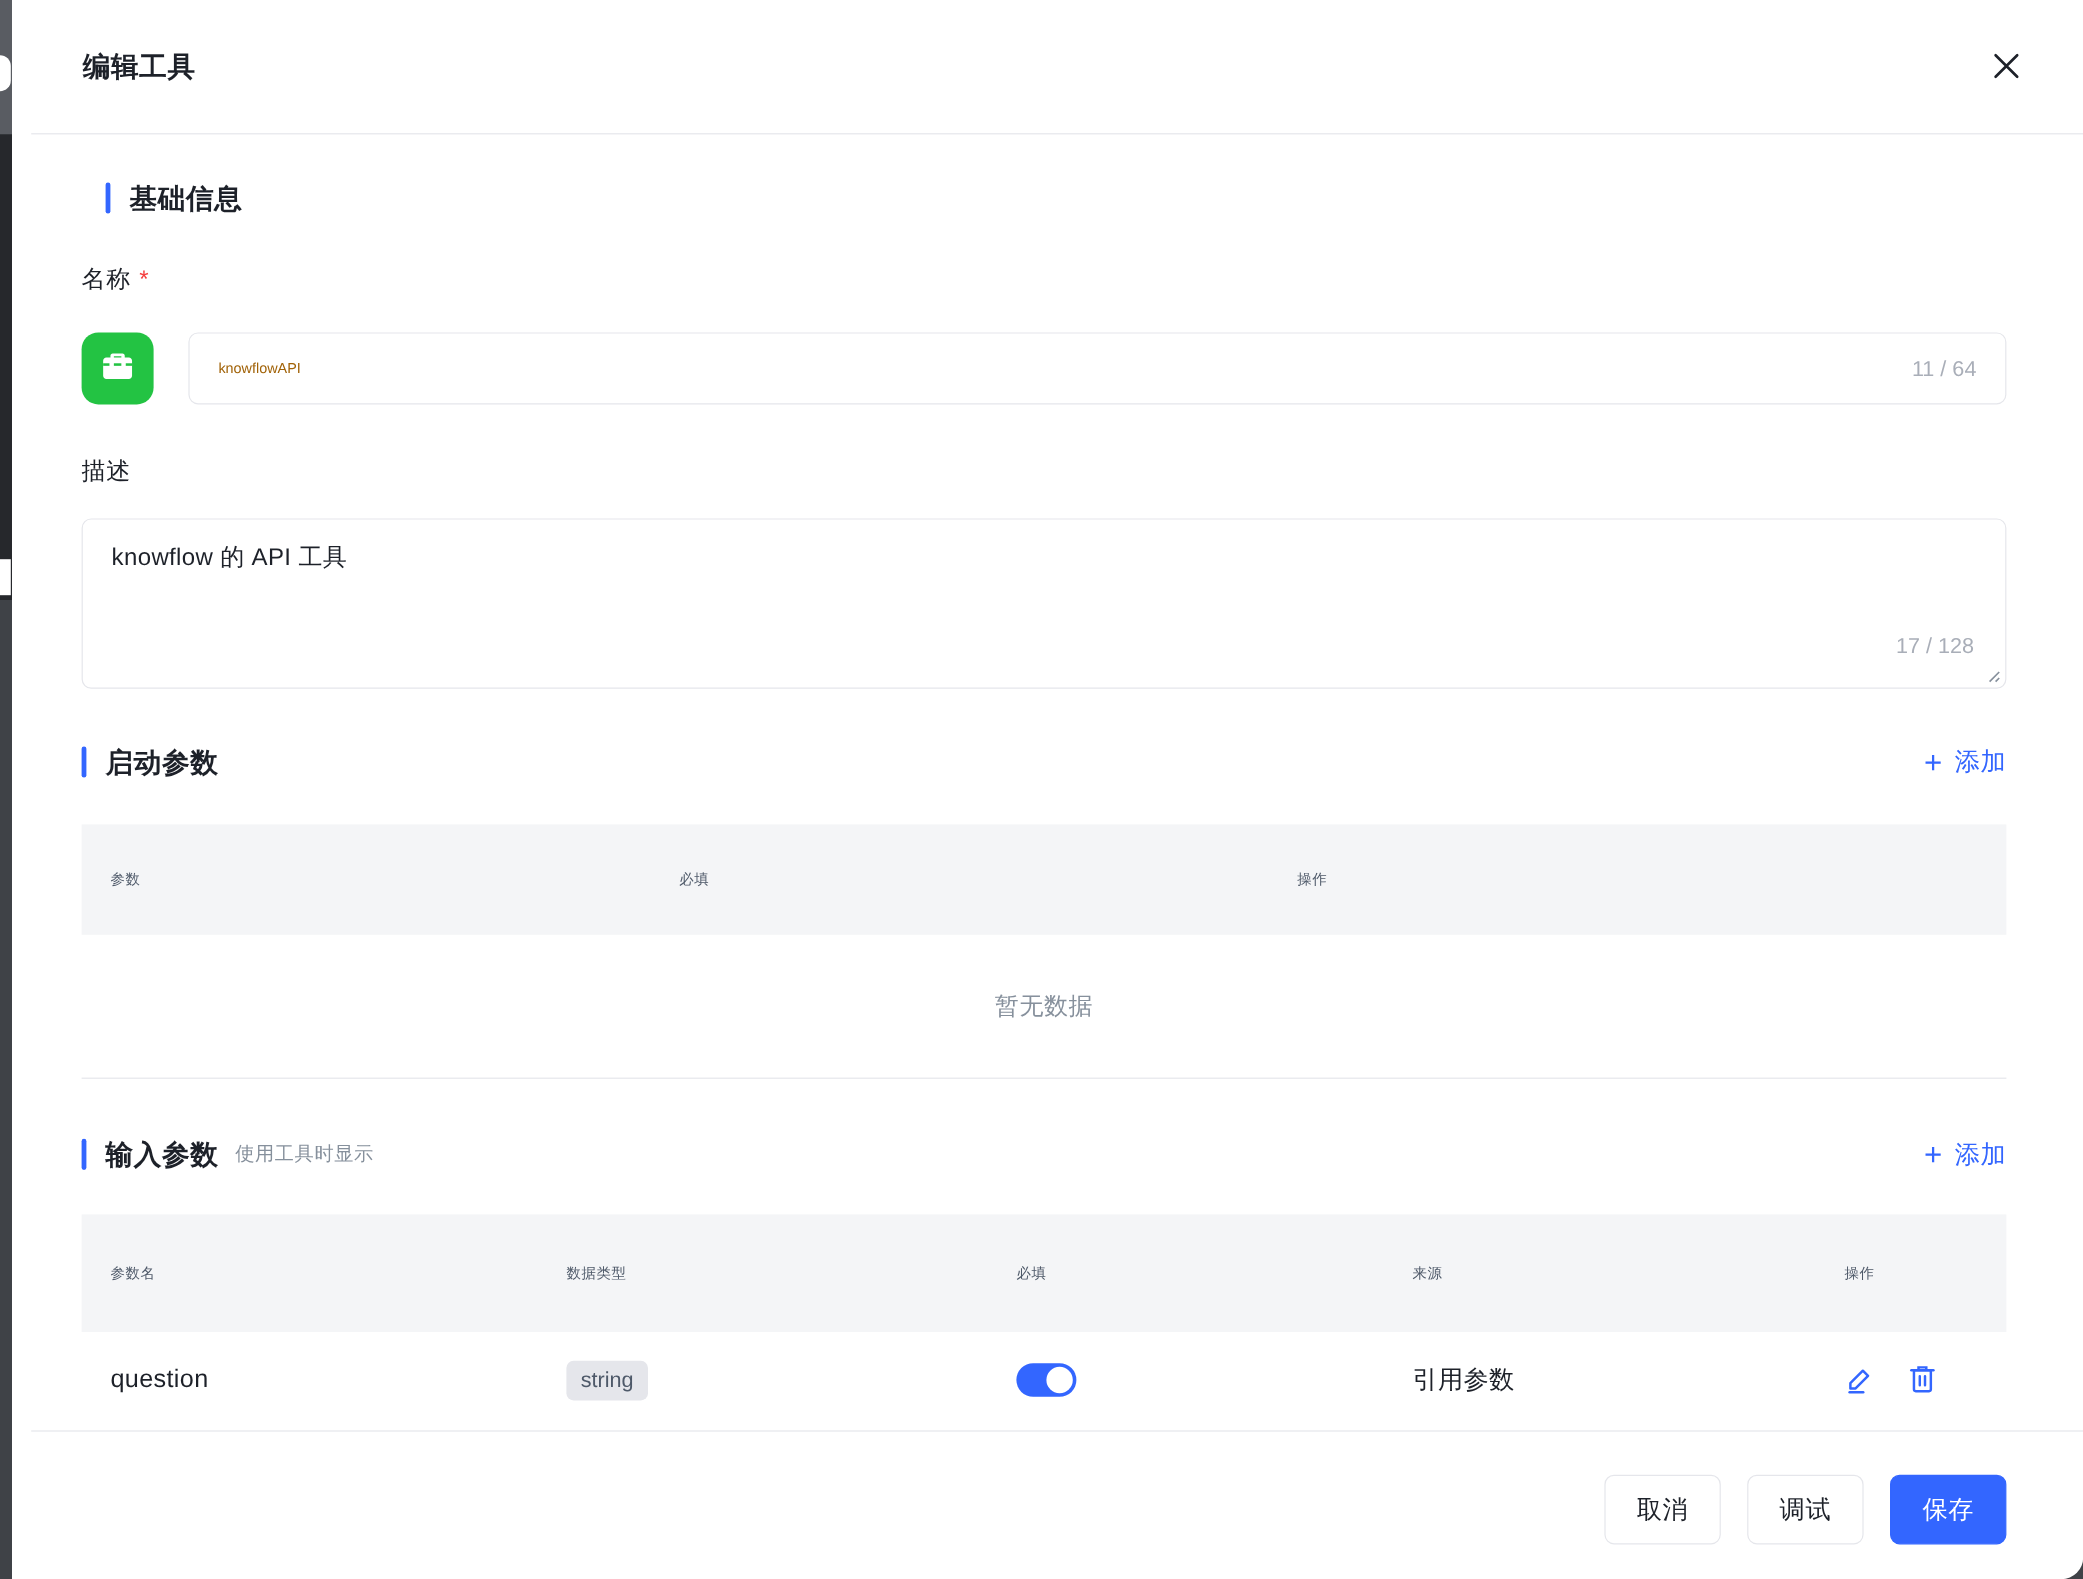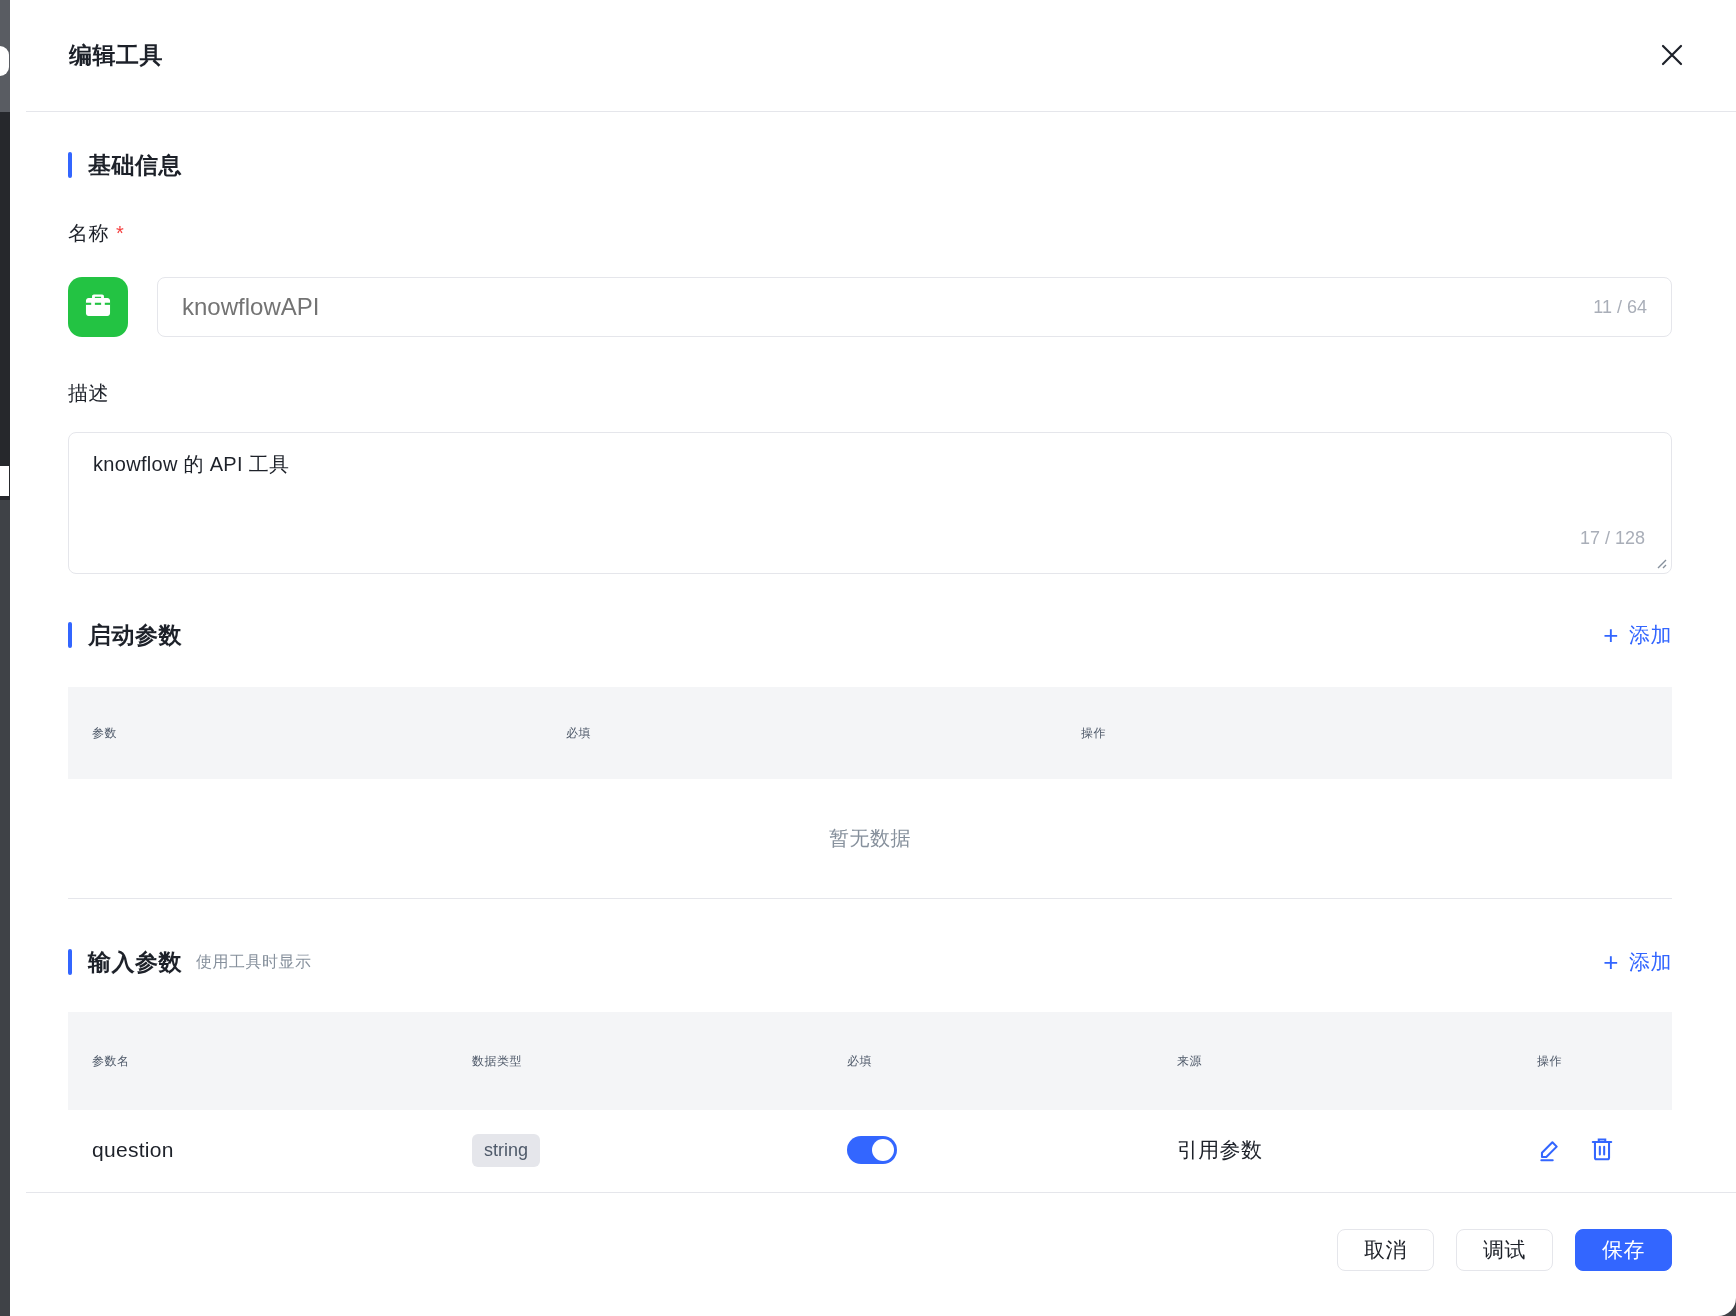--- a/index.html
+++ b/index.html
@@ -24,28 +24,28 @@
 
   .section-row{display:flex;align-items:center;justify-content:space-between;}
   .section-title{display:flex;align-items:center;}
   .s-bar{width:4px;height:26px;border-radius:2px;background:#3366ff;margin-right:16px;}
   .s-text{font-size:23px;font-weight:700;color:#1d2129;letter-spacing:.5px;}
   .s-sub{font-size:16px;font-weight:400;color:#86909c;margin-left:14px;letter-spacing:.5px;}
 
   .form-label{font-size:20px;color:#1d2129;height:28px;line-height:28px;letter-spacing:.5px;}
   .req{color:#f53f3f;margin-left:7px;}
 
-  .sec1{margin-top:38px;height:30px;}
+  .sec1{margin-top:38px;height:30px;margin-left:20px;}
   .lbl-name{margin-top:39px;}
   .name-row{margin-top:30px;height:60px;display:flex;align-items:center;}
   .tool-tile{width:60px;height:60px;background:#23c343;border-radius:14px;flex:0 0 auto;
     display:flex;align-items:center;justify-content:center;}
   .text-input{flex:1;margin-left:29px;height:60px;box-sizing:border-box;border:1px solid #e5e6eb;
     border-radius:8px;display:flex;align-items:center;padding:0 24px;background:#fff;}
-  .input-value{flex:1;font-size:24px;color:#737373;}
+  .input-value{flex:1;font-size:12px;color:#a16207;}
   .counter{font-size:18px;color:#a9aeb8;white-space:nowrap;}
 
   .lbl-desc{margin-top:42px;}
   .textarea-box{position:relative;margin-top:25px;height:142px;box-sizing:border-box;
     border:1px solid #e5e6eb;border-radius:8px;padding:18px 24px;background:#fff;}
   .textarea-value{font-size:20px;color:#1d2129;letter-spacing:.3px;}
   .ta-counter{position:absolute;right:26px;bottom:24px;}
   .resize-handle{position:absolute;right:3px;bottom:3px;width:15px;height:15px;cursor:nwse-resize;}
 
   .sec2{margin-top:37px;height:48px;}
@@ -72,21 +72,21 @@
   .toggle{position:relative;width:50px;height:28px;border-radius:14px;background:#3366ff;
     cursor:pointer;display:inline-block;vertical-align:middle;}
   .toggle .knob{position:absolute;top:3px;right:3px;width:22px;height:22px;border-radius:50%;background:#fff;}
 
   .op-cell{display:flex;align-items:center;gap:26px;}
   .icon-btn{background:none;border:none;padding:0;cursor:pointer;width:26px;height:26px;
     display:flex;align-items:center;justify-content:center;}
 
   .modal-footer{margin-top:2px;border-top:1px solid #e5e6eb;display:flex;justify-content:flex-end;
     gap:22px;padding:36px 64px 0 0;}
-  .btn{height:42px;min-width:97px;box-sizing:border-box;padding:0 24px;border-radius:8px;
+  .btn{height:58px;min-width:97px;box-sizing:border-box;padding:0 24px;border-radius:8px;
     font-size:21px;display:flex;align-items:center;justify-content:center;cursor:pointer;
     letter-spacing:.5px;font-family:inherit;}
   .btn-ghost{background:#fff;border:1px solid #e5e6eb;color:#1d2129;}
   .btn-primary{background:#3366ff;border:1px solid #3366ff;color:#fff;}
 </style>
 </head>
 <body>
 
 <div class="canvas">
   <div class="strip-top"></div>

